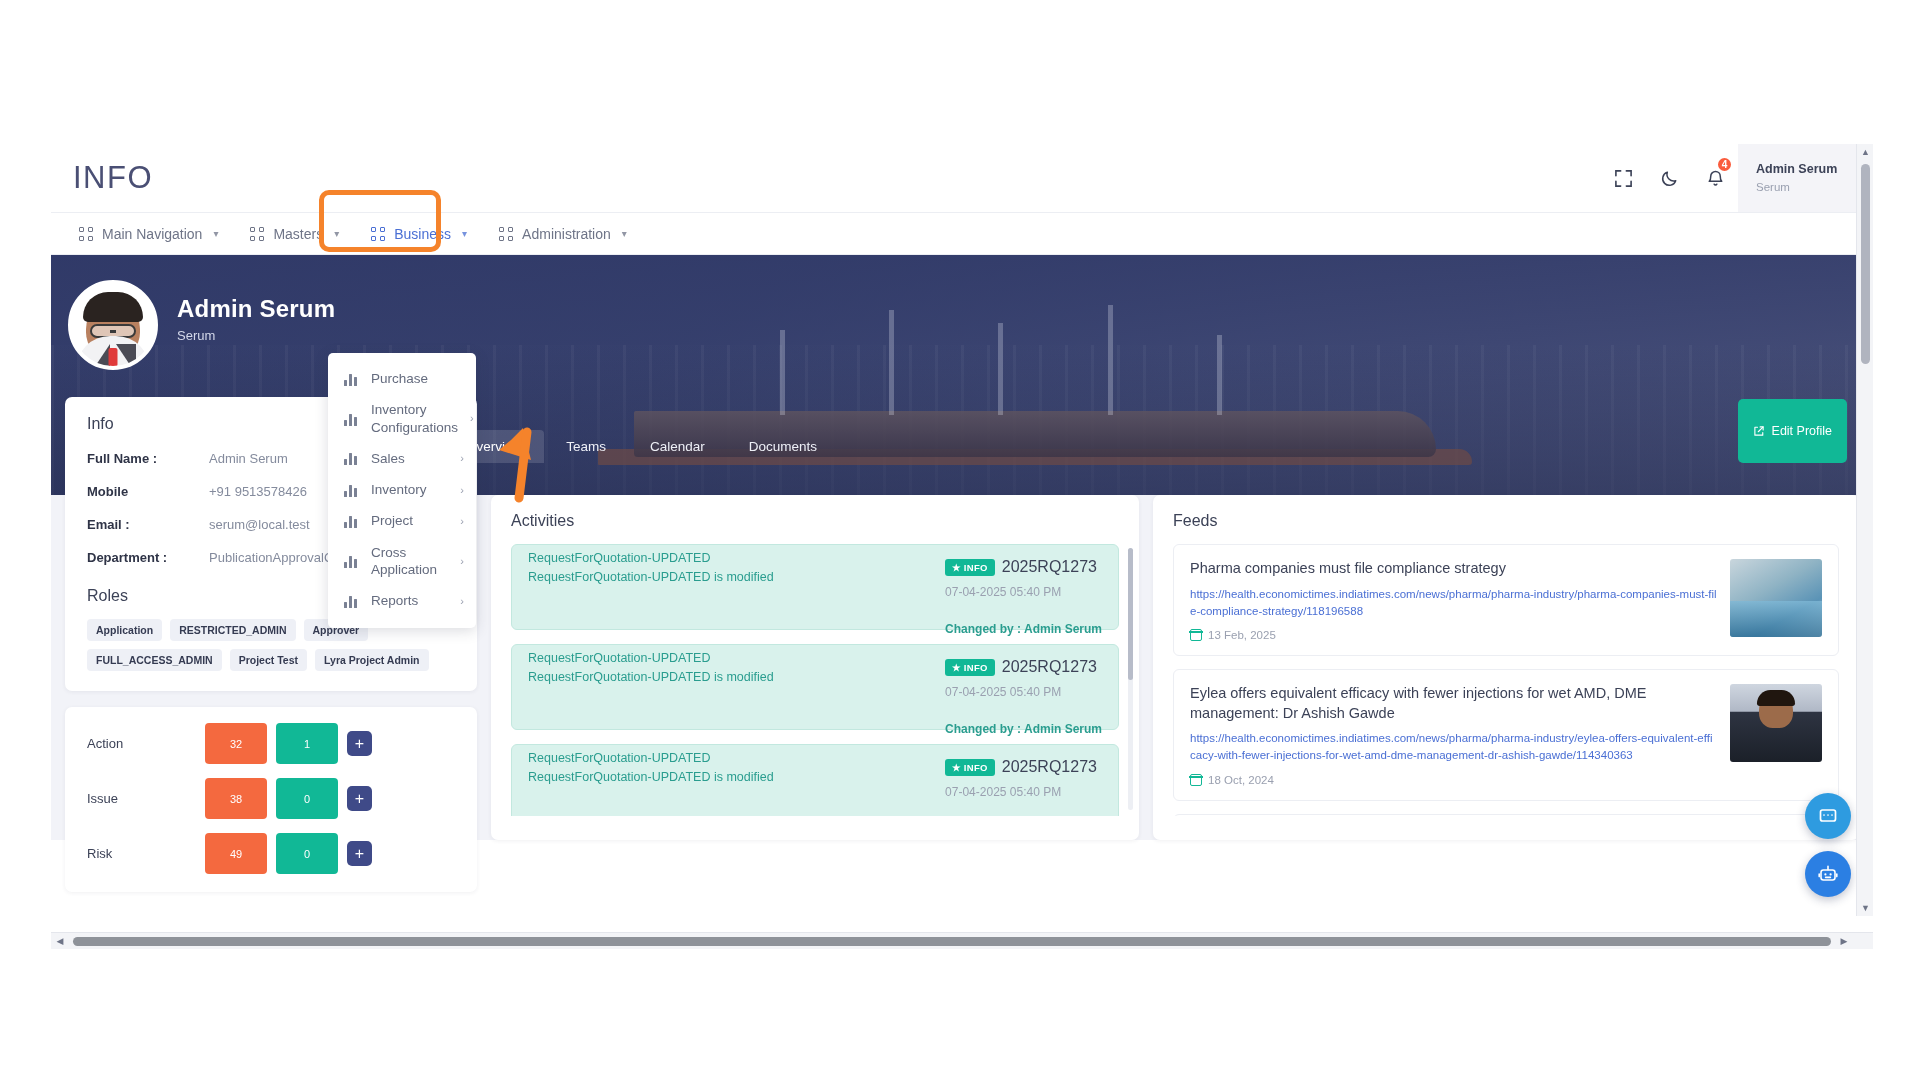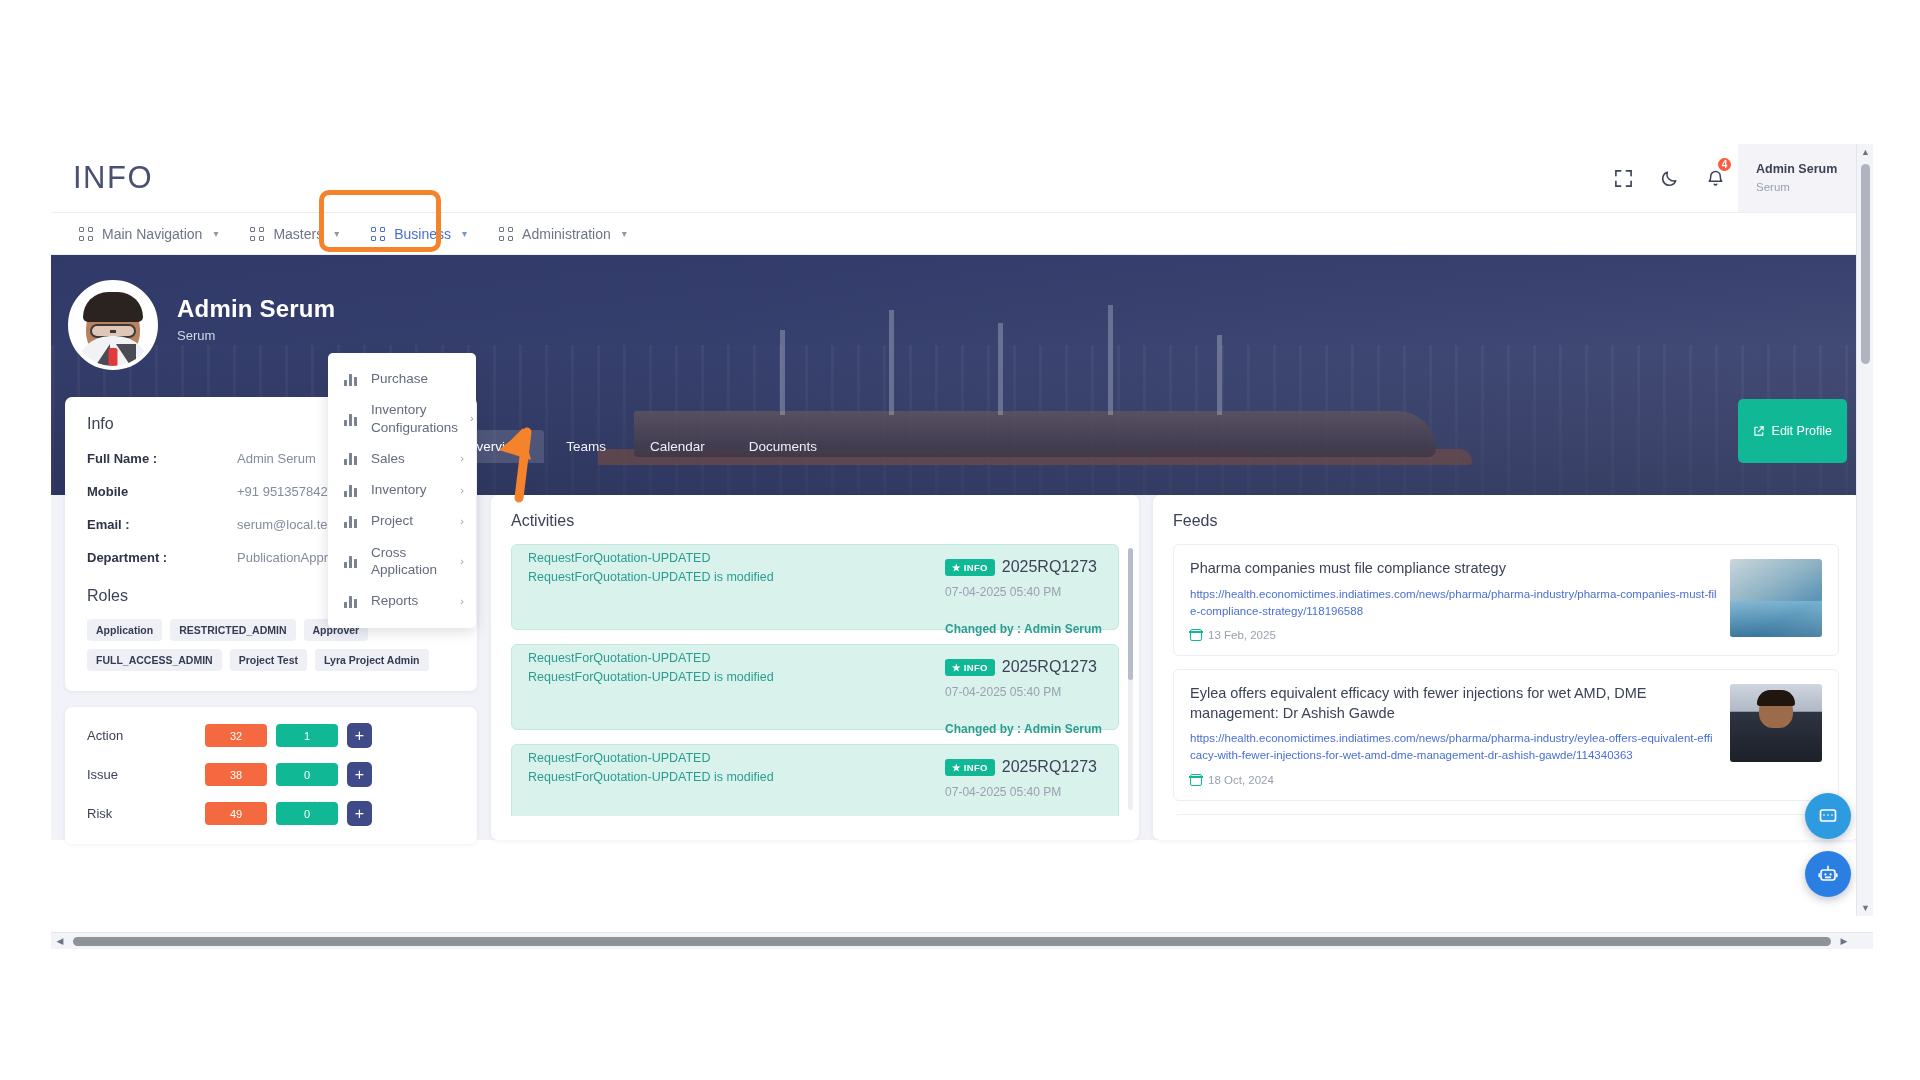--- a/index.html
+++ b/index.html
@@ -171,36 +171,36 @@
   .content {
     position:relative; display:flex; gap:14px; padding:0 14px;
     background:#f2f3f8; height:345px;
   }
   .leftcol { width:412px; flex:none; position:relative; margin-top:-98px; }
 
   .card { background:#fff; border-radius:7px; box-shadow:0 1px 4px rgba(40,45,70,.07); }
 
   .info-card { padding:18px 22px 20px; }
   .card-title { font-size:16px; color:#3c4257; margin-bottom:18px; }
-  .info-row { display:flex; margin-bottom:18px; font-size:13px;gap:28px; }
+  .info-row { display:flex; margin-bottom:18px; font-size:13px; }
   .info-k { width:122px; font-weight:bold; color:#2f3447; flex:none; }
   .info-v { color:#848b9d; }
   .sub-title { font-size:16px; color:#3c4257; margin:22px 0 14px; }
   .roles { display:flex; flex-wrap:wrap; gap:8px; }
   .role {
     background:#eef0f6; color:#353b52; font-size:10.5px; font-weight:bold;
     padding:5px 9px; border-radius:4px;
   }
 
   .stats-card { margin-top:16px; padding:16px 22px 18px; }
   .stat-row { display:flex; align-items:center; margin-bottom:14px; }
   .stat-row:last-child { margin-bottom:0; }
   .stat-name { width:118px; font-size:13px; color:#3c4257; flex:none; }
   .pill {
-    width:62px; height:23px; border-radius:4px; color:#fff;
+    width:62px; height:41px; border-radius:4px; color:#fff;
     font-size:11px; display:flex; align-items:center; justify-content:center;
     margin-right:9px; cursor:pointer;
   }
   .pill.red { background:#f4693f; }
   .pill.green { background:#11b896; }
   .plus-btn {
     width:25px; height:25px; border-radius:5px; background:#3f4a88; color:#fff;
     display:flex; align-items:center; justify-content:center; font-size:16px; cursor:pointer;
   }
 

